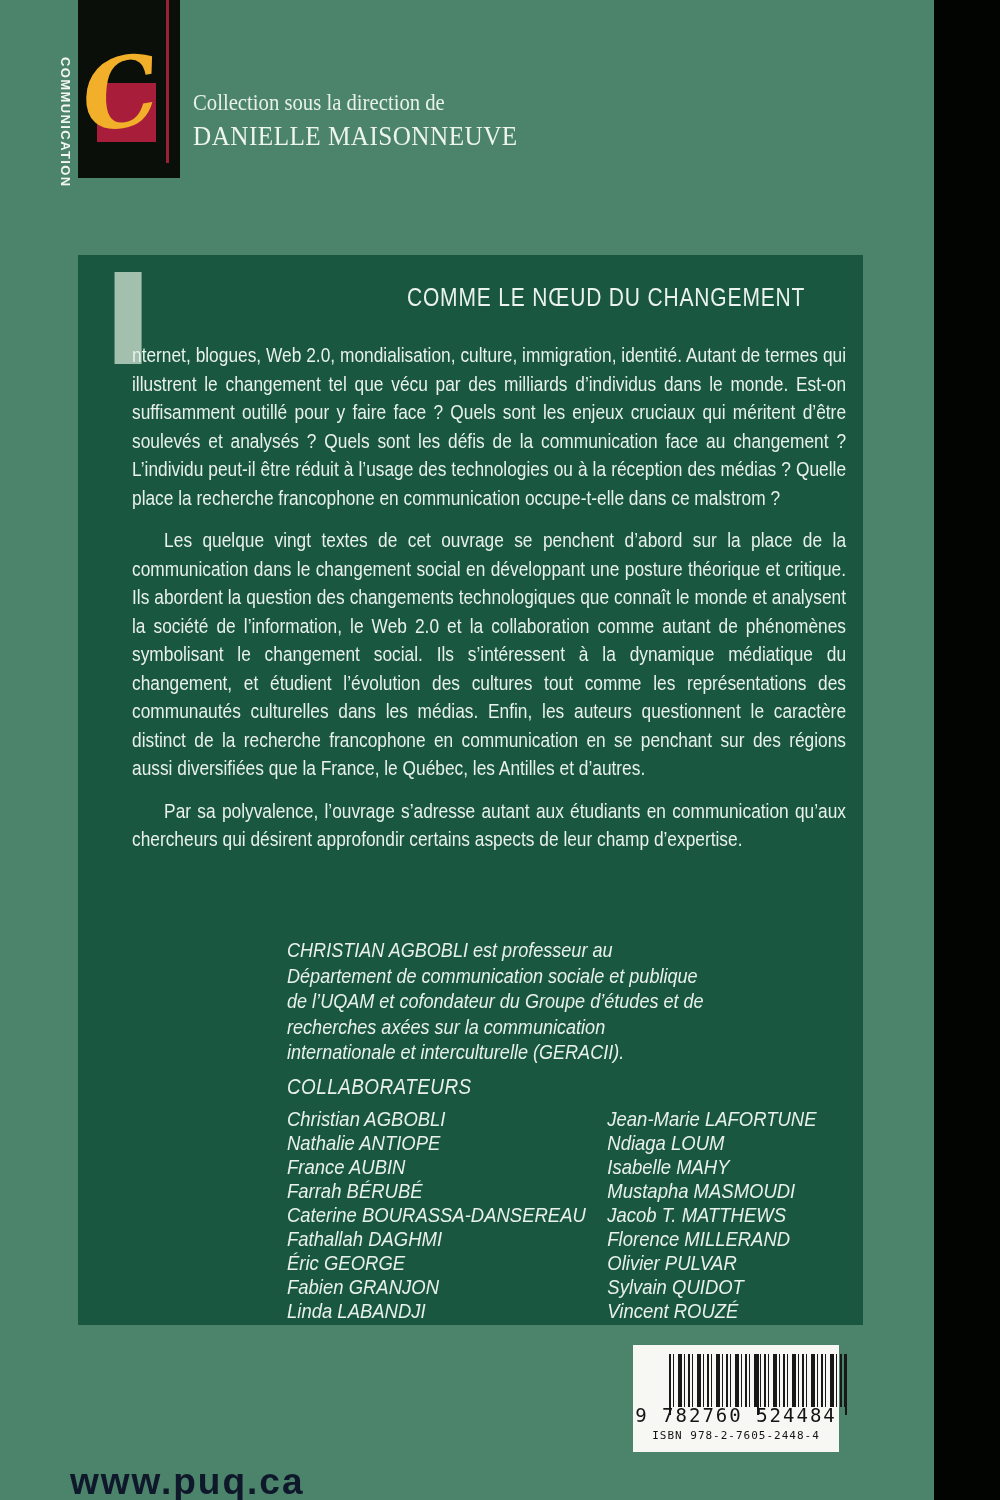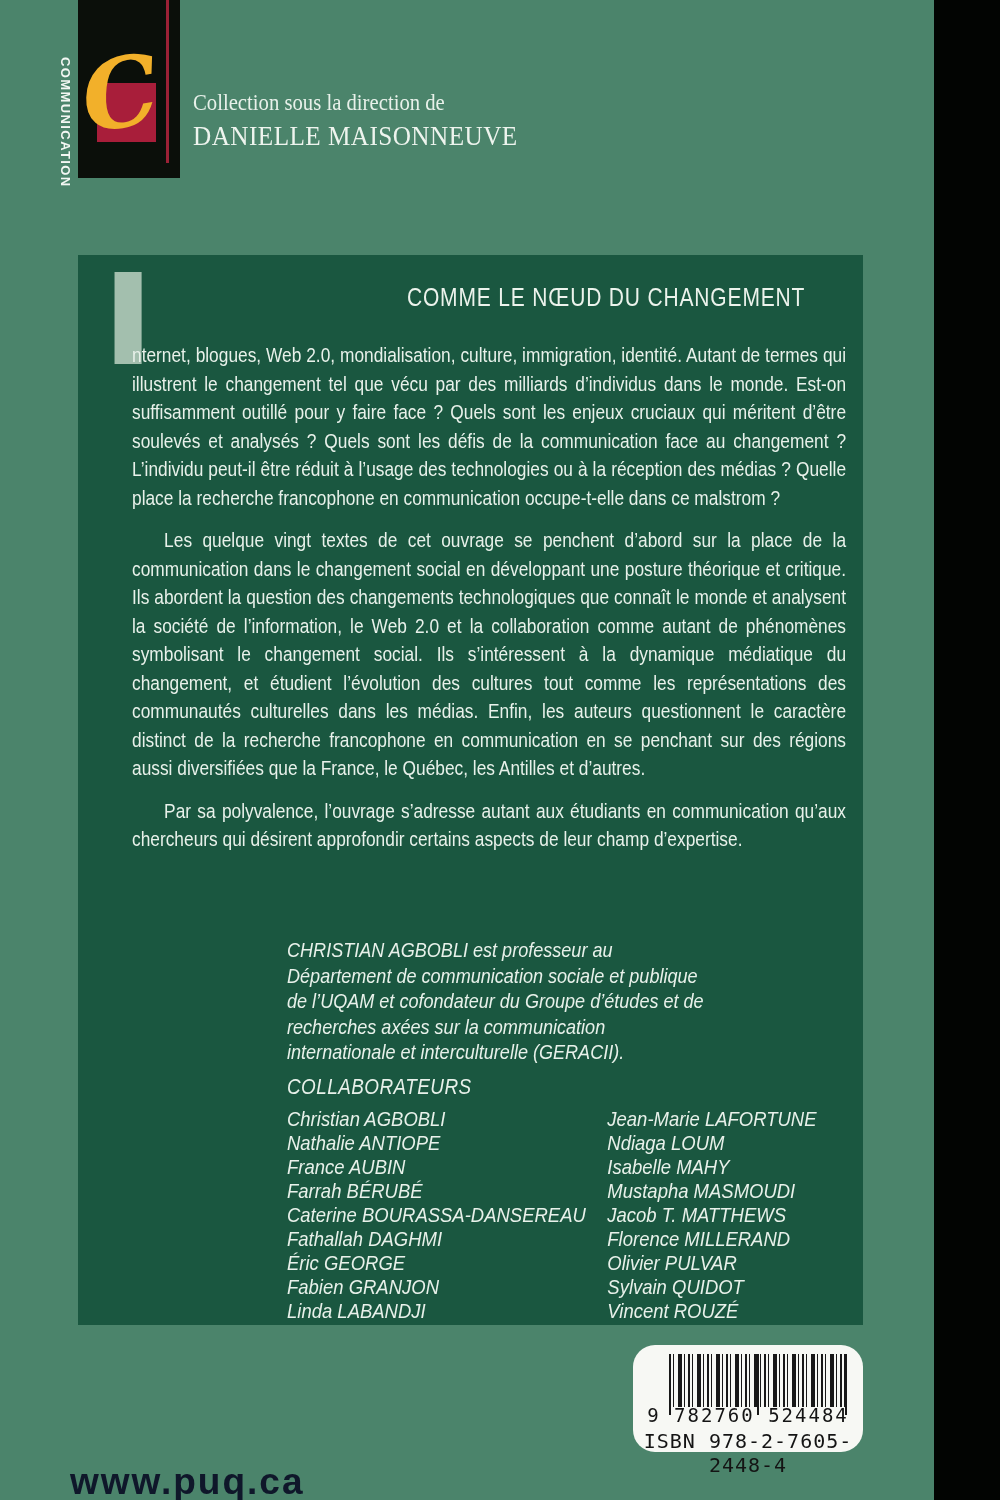--- a/index.html
+++ b/index.html
@@ -82,40 +82,40 @@
   #collab-columns {
     position:absolute; left:209px; top:852px; width:740px;
     display:flex;
     transform:scaleX(0.88); transform-origin:0 0;
     font-style:italic; font-size:21px; line-height:24px;
     color:#e8f1ea;
   }
   #collab-columns .col:first-child { width:364px; flex:none; }
 
   
-  #barcode-box { left:633px; top:1345px; width:230px; height:107px; background:#f7f8f4;border-radius:22px; }
+  #barcode-box { left:633px; top:1345px; width:206px; height:107px; background:#f7f8f4; }
   #barcode-bars {
     position:absolute; left:36px; top:9px; width:178px; height:53px;
     background:repeating-linear-gradient(90deg,
       #181818 0px, #181818 2px, transparent 2px, transparent 4px,
       #181818 4px, #181818 5px, transparent 5px, transparent 9px,
       #181818 9px, #181818 13px, transparent 13px, transparent 15px,
       #181818 15px, #181818 16px, transparent 16px, transparent 19px);
   }
   .guard { position:absolute; top:9px; width:2px; height:61px; background:#181818; }
   #guard-l { left:36px; } #guard-m { left:124px; } #guard-r { left:212px; }
   #barcode-num {
     position:absolute; left:0; right:0; top:59px; text-align:center;
     font-family:"DejaVu Sans Mono", monospace;
     font-size:19px; letter-spacing:2px; color:#141414;
   }
   #isbn-line {
     position:absolute; left:0; right:0; top:84px; text-align:center;
     font-family:"DejaVu Sans Mono", monospace;
-    font-size:20px; letter-spacing:1px; color:#141414;
+    font-size:11px; letter-spacing:1px; color:#141414;
   }
 
   
   #website {
     left:70px; top:1461px;
     font-size:37px; font-weight:700; letter-spacing:2px;
     color:#0f172a;
   }
 </style>
 </head>

